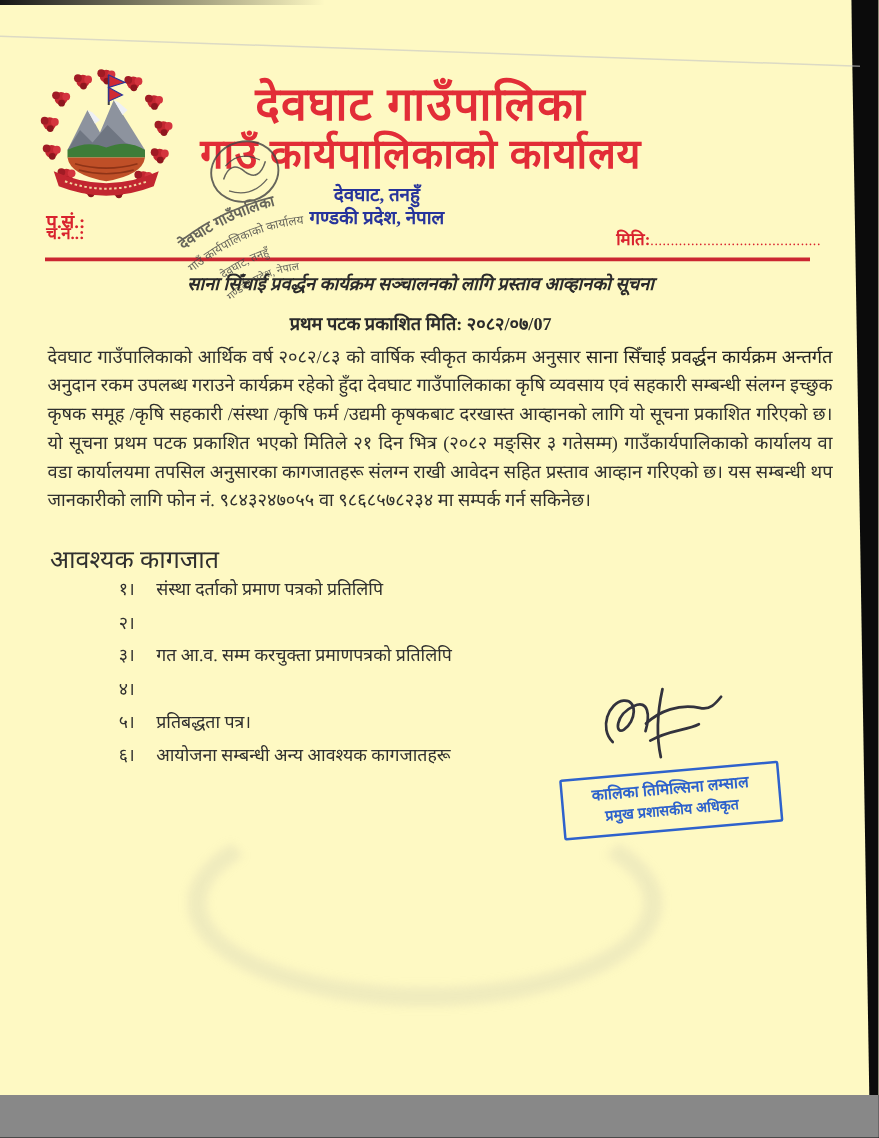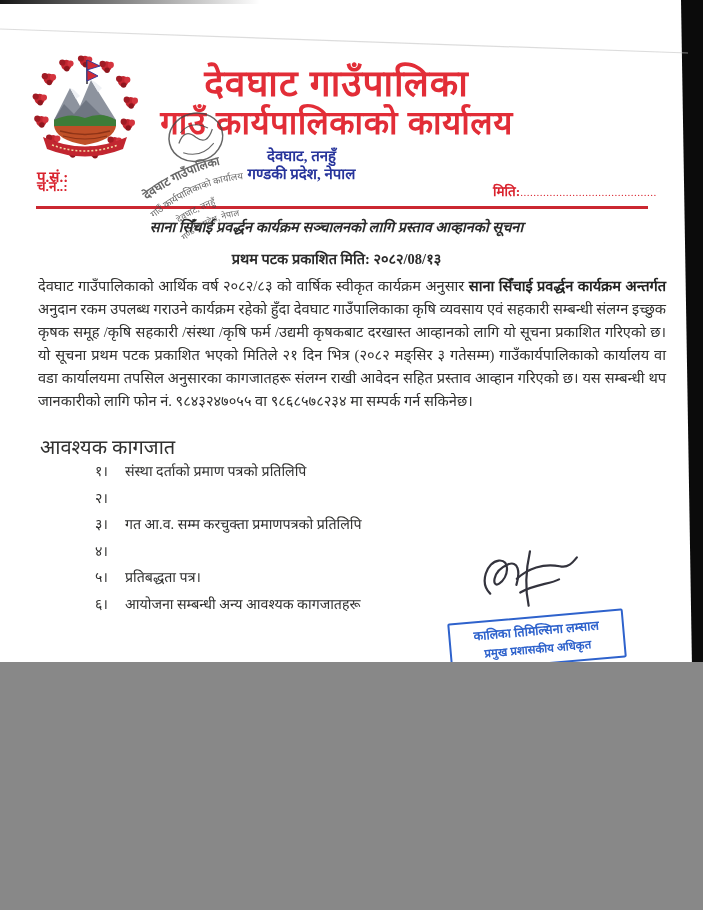--- a/index.html
+++ b/index.html
@@ -1,18 +1,18 @@
 <!DOCTYPE html>
 <html><head>
 <meta charset="utf-8">
 <style>
   html,body{margin:0;padding:0;background:#888;}
   .page{
-    position:relative;width:703px;height:662px;margin:0 auto;
-    background:#ffffff;overflow:hidden;
+    position:relative;width:703px;height:876px;margin:0 auto;
+    background:#fef9c3;overflow:hidden;
     font-family:"Liberation Serif","DejaVu Serif",serif;
     color:#2f2f2f;
   }
   
   .scan-right-strip{position:absolute;inset:0;background:#0b0b0b;
     clip-path:polygon(681px 0px,703px 0px,703px 910px,696px 910px);}
   .scan-top-edge{position:absolute;top:0;left:0;width:260px;height:4px;
     background:linear-gradient(to right,#161616,rgba(0,0,0,0));}
   .scan-artifacts{position:absolute;inset:0;pointer-events:none;}
   .watermark-arc{position:absolute;left:150px;top:640px;width:350px;height:135px;
@@ -36,21 +36,21 @@
   .red-rule{position:absolute;left:36px;top:206px;width:612px;height:2.5px;background:#cb2731;}
   
   .round-stamp{position:absolute;left:122px;top:104px;width:168px;height:142px;opacity:0.82;}
   
   .notice-title{position:absolute;left:30px;right:60px;top:216px;text-align:center;
     font-size:14.5px;font-weight:700;color:#2b2b2b;font-style:italic;}
   .published-line{position:absolute;left:30px;right:60px;top:248px;text-align:center;
     font-size:14.5px;font-weight:700;color:#2b2b2b;}
   .body-para{position:absolute;left:38px;top:275px;width:628px;
     font-size:14.6px;line-height:23px;text-align:justify;color:#30302f;}
-  .body-para b{font-weight:700;color:#232322;}
+  .body-para b{font-weight:400;color:#232322;}
   .docs-heading{position:absolute;left:40px;top:433px;font-size:20px;color:#30302f;}
   .docs-list{position:absolute;left:95px;top:461px;width:520px;}
   .doc-item{display:flex;gap:12px;font-size:14.2px;color:#30302f;height:26.5px;align-items:flex-start;}
   .doc-num{min-width:18px;}
   
   .signature{position:absolute;left:475px;top:541px;width:118px;height:78px;}
   .name-stamp{position:absolute;left:449px;top:616px;width:160px;
     border:2.5px solid #2e62cc;border-radius:2px;padding:5px 6px 6px;
     transform:rotate(-5deg);text-align:center;color:#2e62cc;
     font-family:"Liberation Sans","DejaVu Sans",sans-serif;}
@@ -135,21 +135,21 @@
     </defs>
     <g transform="rotate(-14 84 74)" fill="#454545" font-family="Liberation Serif, DejaVu Serif, serif">
       <text font-size="12" font-weight="bold"><textPath href="#arc1" startOffset="8%">देवघाट गाउँपालिका</textPath></text>
       <text font-size="9.5"><textPath href="#arc2" startOffset="6%">गाउँ कार्यपालिकाको कार्यालय</textPath></text>
       <text font-size="9"><textPath href="#arc3" startOffset="18%">देवघाट, तनहुँ</textPath></text>
       <text font-size="8.5"><textPath href="#arc4" startOffset="10%">गण्डकी प्रदेश, नेपाल</textPath></text>
     </g>
   </svg>
 
   <div class="notice-title">साना सिँचाई प्रवर्द्धन कार्यक्रम सञ्चालनको लागि प्रस्ताव आव्हानको सूचना</div>
-  <div class="published-line">प्रथम पटक प्रकाशित मिति: २०८२/08/१३</div>
+  <div class="published-line">प्रथम पटक प्रकाशित मिति: २०८२/०७/07</div>
 
   <div class="body-para"><span>देवघाट गाउँपालिकाको आर्थिक वर्ष २०८२/८३ को वार्षिक स्वीकृत कार्यक्रम अनुसार </span><b>साना सिँचाई प्रवर्द्धन कार्यक्रम अन्तर्गत</b><span> अनुदान रकम उपलब्ध गराउने कार्यक्रम रहेको हुँदा देवघाट गाउँपालिकाका कृषि व्यवसाय एवं सहकारी सम्बन्धी संलग्न इच्छुक कृषक समूह /कृषि सहकारी /संस्था /कृषि फर्म /उद्यमी कृषकबाट दरखास्त आव्हानको लागि यो सूचना प्रकाशित गरिएको छ।  यो सूचना प्रथम पटक प्रकाशित भएको मितिले २१ दिन भित्र (२०८२ मङ्सिर ३ गतेसम्म) गाउँकार्यपालिकाको कार्यालय वा वडा कार्यालयमा तपसिल अनुसारका कागजातहरू संलग्न राखी आवेदन सहित प्रस्ताव आव्हान गरिएको छ।  यस सम्बन्धी थप जानकारीको लागि फोन नं. ९८४३२४७०५५ वा ९८६८५७८२३४ मा सम्पर्क गर्न सकिनेछ।</span></div>
 
   <div class="docs-heading">आवश्यक कागजात</div>
 
   <div class="docs-list">
     <div class="doc-item">
       <span class="doc-num">१।</span>
       <span>संस्था दर्ताको प्रमाण पत्रको प्रतिलिपि</span>
     </div>

